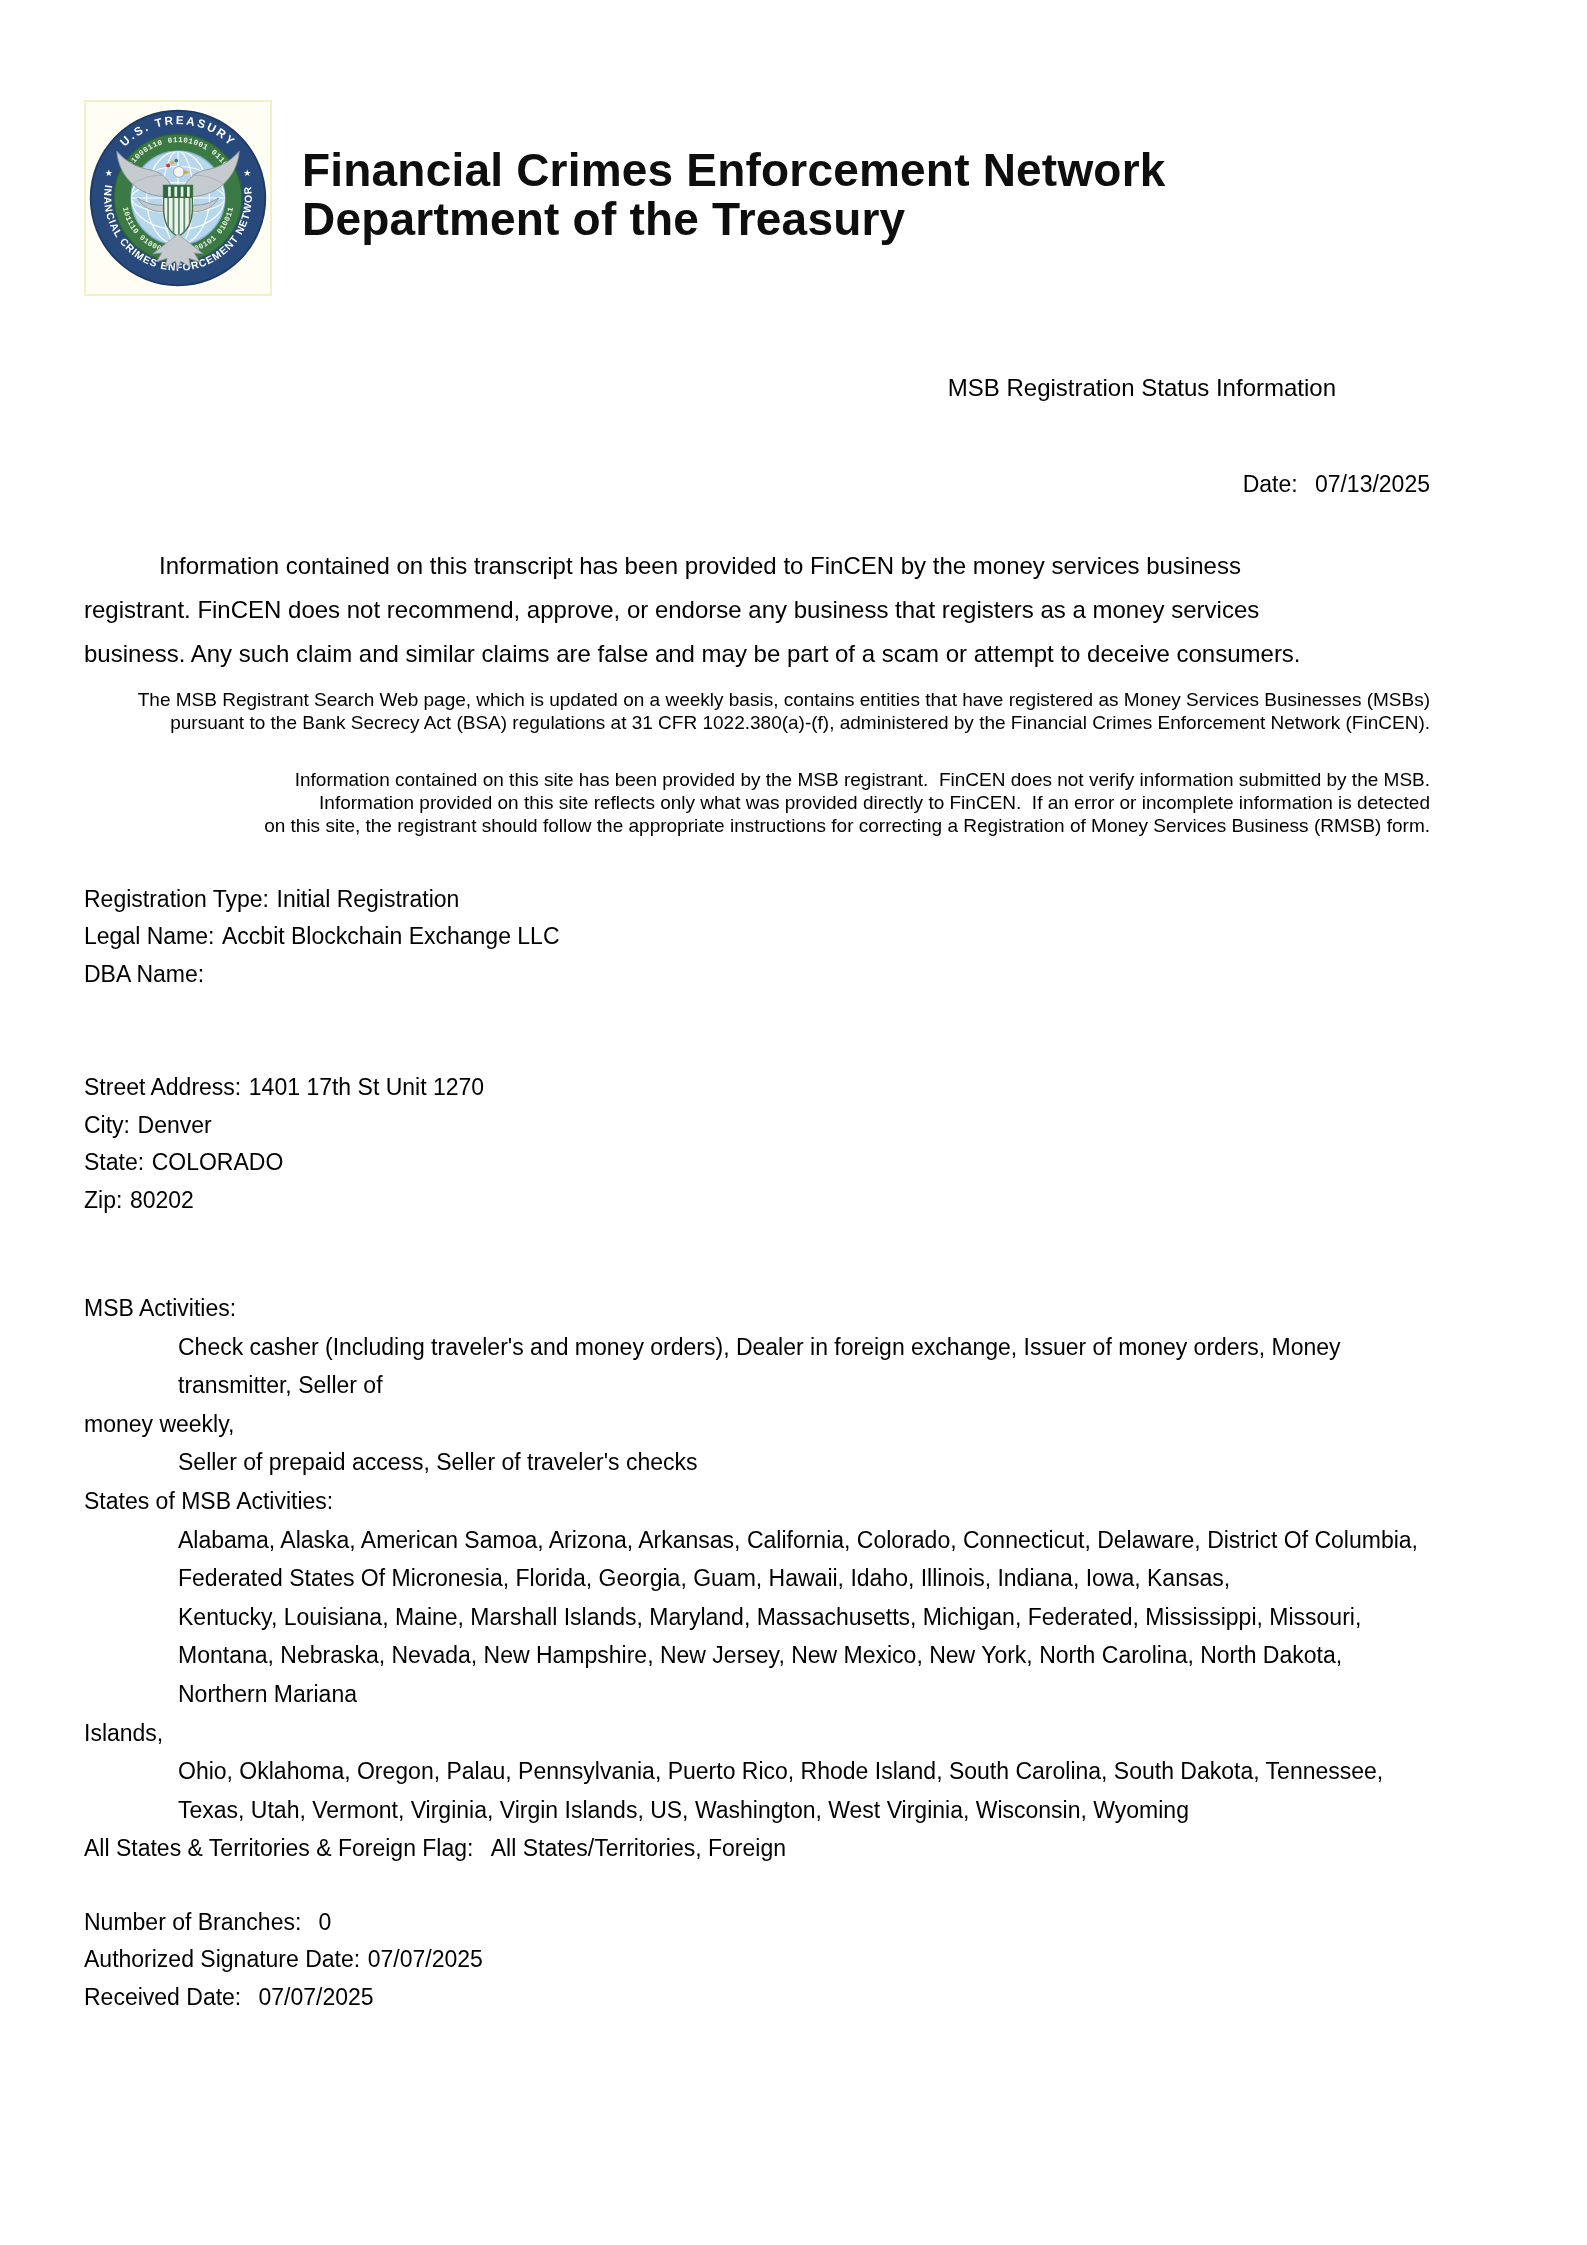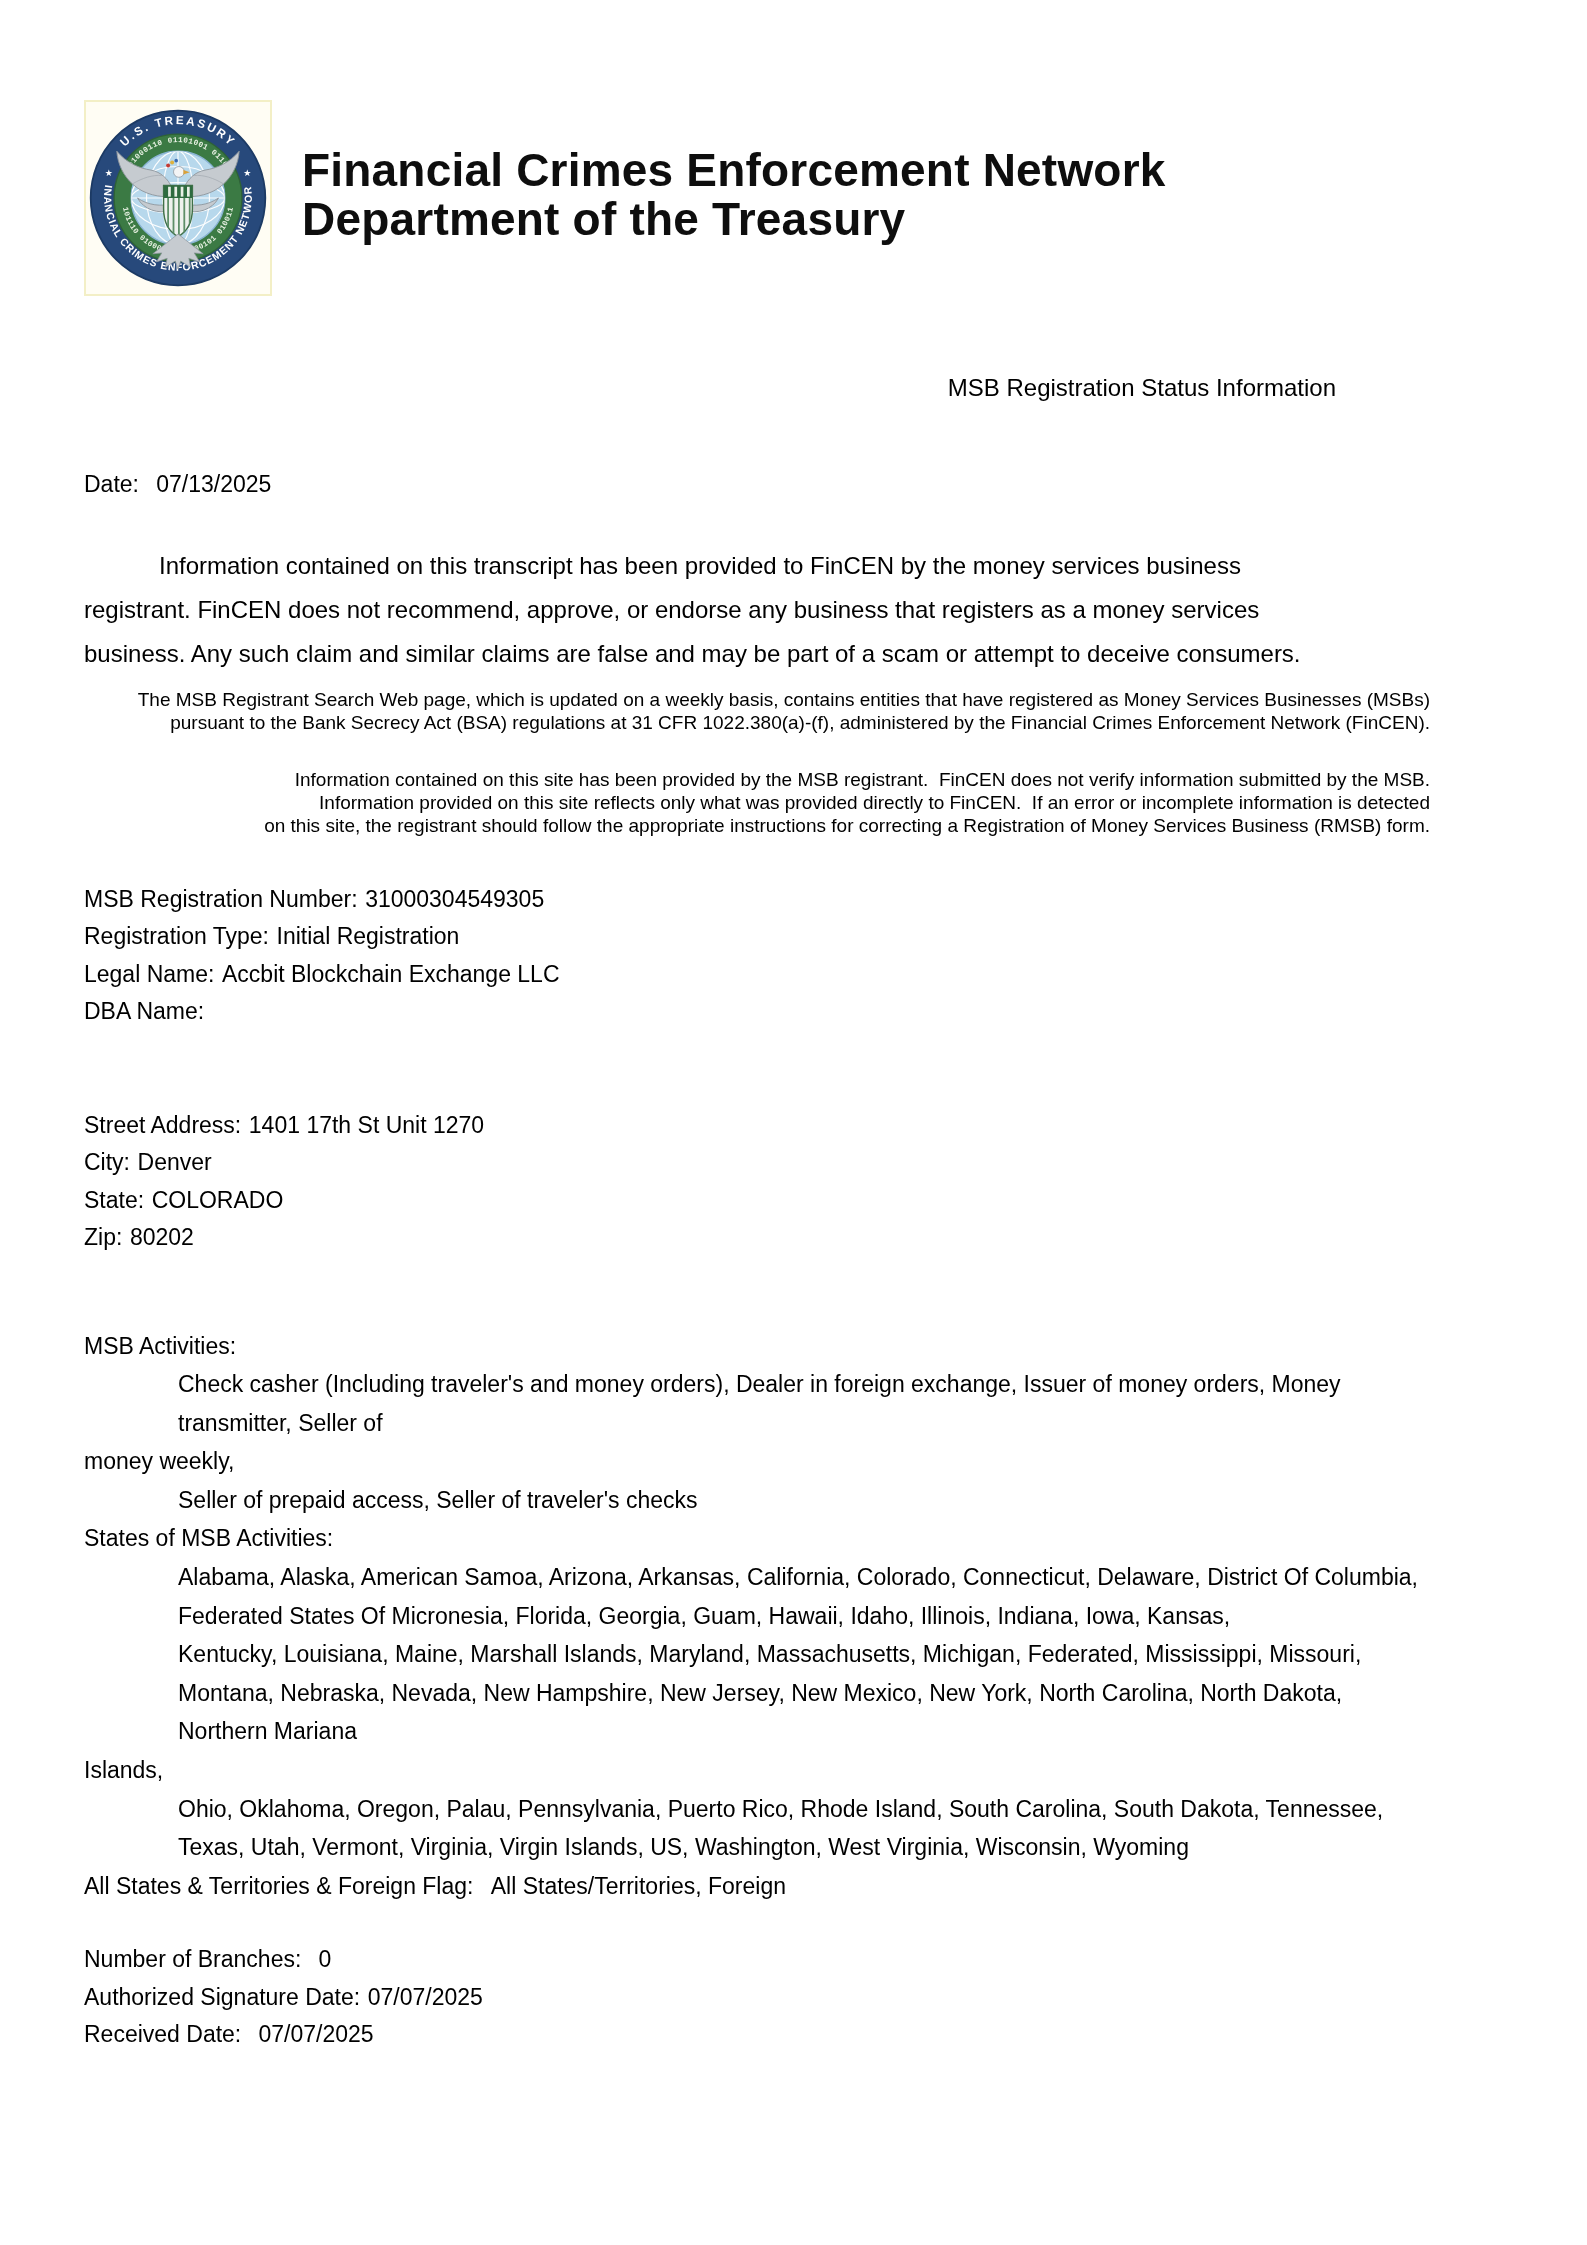--- a/index.html
+++ b/index.html
@@ -23,21 +23,21 @@
   }
   .seal-box svg { width: 180px; height: 180px; display: block; }
   .agency {
     margin-left: 30px; margin-top: 46px;
     font-weight: 700; font-size: 46px; line-height: 49px;
     color: #0e0e0e; letter-spacing: 0.2px;
   }
 
   
   .doc-title { margin-top: 78px; padding-right: 94px; text-align: right; font-size: 24px; }
-  .date-row  { margin-top: 64px; font-size: 23px; }
+  .date-row  { margin-top: 64px; font-size: 23px; text-align: right; }
 
   
   .disclaimer { margin-top: 40px; font-size: 24px; line-height: 44px; }
   .disclaimer .line.indent { padding-left: 75px; }
   .note { text-align: right; font-size: 19px; line-height: 23px; white-space: pre-wrap; }
   .note1 { margin-top: 12px; }
   .note2 { margin-top: 34px; }
   .line { white-space: pre-wrap; }
 
   
@@ -161,21 +161,20 @@
     <div class="disclaimer">
         <div class="line indent">Information contained on this transcript has been provided to FinCEN by the money services business</div>
         <div class="line">registrant. FinCEN does not recommend, approve, or endorse any business that registers as a money services</div>
         <div class="line">business. Any such claim and similar claims are false and may be part of a scam or attempt to deceive consumers.</div>
       </div>
 
     <div class="note note1"><div class="line">The MSB Registrant Search Web page, which is updated on a weekly basis, contains entities that have registered as Money Services Businesses (MSBs)</div><div class="line">pursuant to the Bank Secrecy Act (BSA) regulations at 31 CFR 1022.380(a)-(f), administered by the Financial Crimes Enforcement Network (FinCEN).</div></div>
     <div class="note note2"><div class="line">Information contained on this site has been provided by the MSB registrant.  FinCEN does not verify information submitted by the MSB.</div><div class="line">Information provided on this site reflects only what was provided directly to FinCEN.  If an error or incomplete information is detected</div><div class="line">on this site, the registrant should follow the appropriate instructions for correcting a Registration of Money Services Business (RMSB) form.</div></div>
 
     <div class="fields reg-fields">
-      <div class="row"><span class="label">MSB Registration Number:</span><span class="value">31000304549305</span></div>
       <div class="row"><span class="label">Registration Type:</span><span class="value">Initial Registration</span></div>
       <div class="row"><span class="label">Legal Name:</span><span class="value">Accbit Blockchain Exchange LLC</span></div>
       <div class="row"><span class="label">DBA Name:</span><span class="value"></span></div>
     </div>
 
     <div class="fields addr-fields">
       <div class="row"><span class="label">Street Address:</span><span class="value">1401 17th St Unit 1270</span></div>
       <div class="row"><span class="label">City:</span><span class="value">Denver</span></div>
       <div class="row"><span class="label">State:</span><span class="value">COLORADO</span></div>
       <div class="row"><span class="label">Zip:</span><span class="value">80202</span></div>

